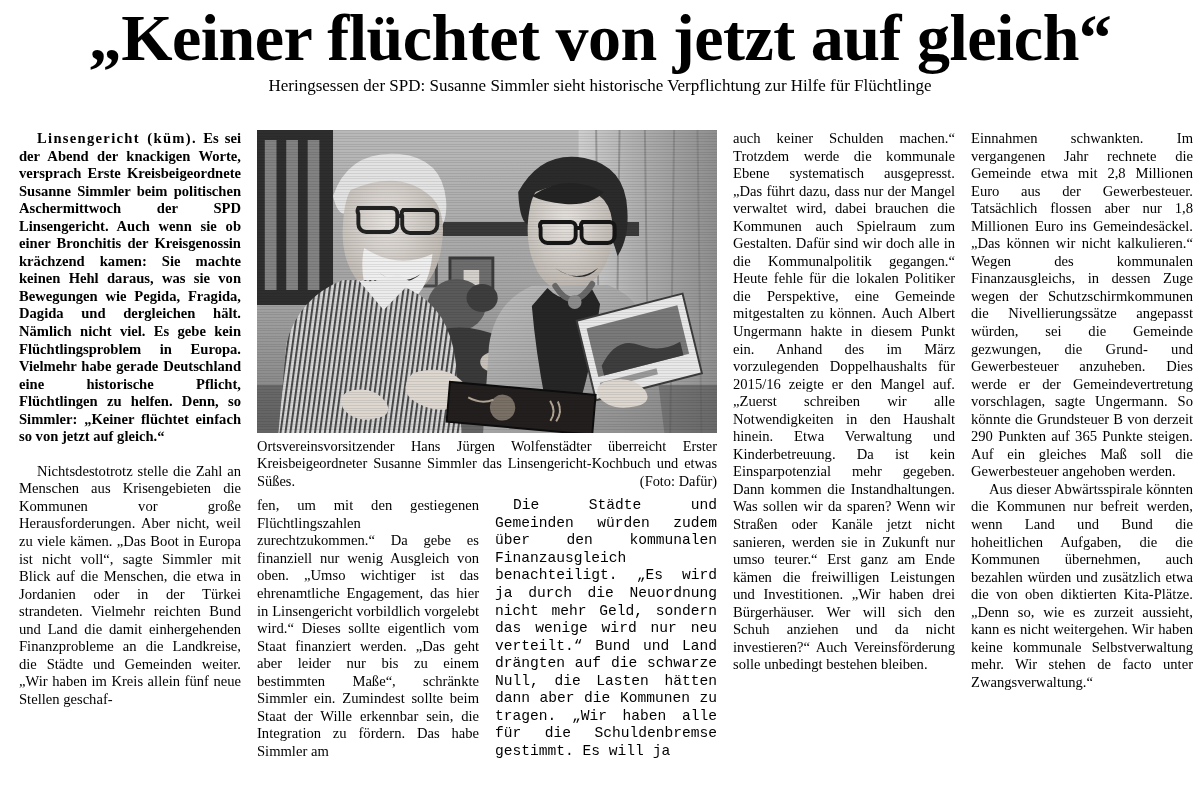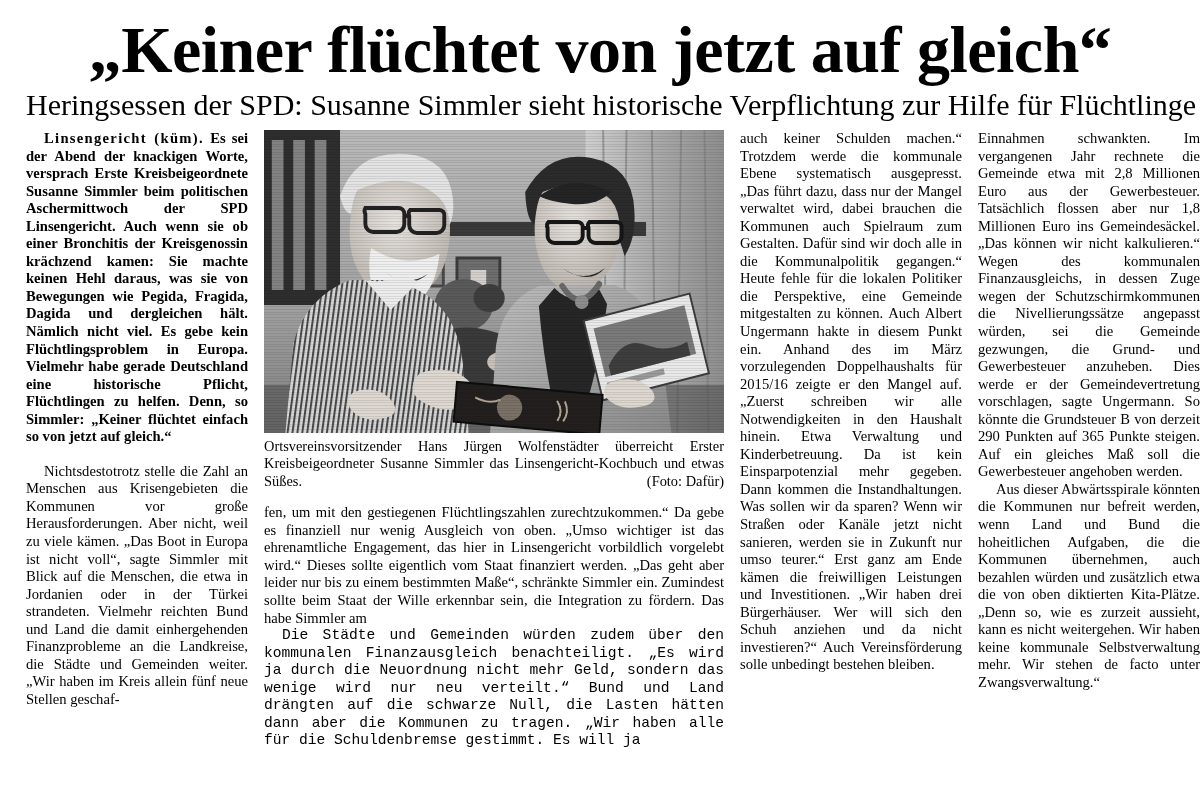--- a/index.html
+++ b/index.html
@@ -11,21 +11,21 @@
     width: 1200px;
     height: 800px;
     overflow: hidden;
     font-family: "Liberation Serif", serif;
     color: #000000;
     position: relative;
   }
   .page {
     width: 1200px;
     height: 568px;
-    padding: 12px;
+    padding: 0;
     box-sizing: border-box;
     position: relative;
   }
 
   
   .headline-wrap {
     padding: 6px 14px 0 14px;
   }
   .headline {
     font-family: "Liberation Serif", serif;
@@ -49,21 +49,21 @@
     white-space: nowrap;
     transform: scaleX(0.97);
     transform-origin: center top;
     margin: 4px 0 0 0;
   }
 
   
   .columns {
     position: absolute;
     top: 130px;
-    left: 26px;
+    left: 19px;
     width: 1174px;
     height: 662px;
     display: grid;
     grid-template-columns: repeat(5, 1fr);
     column-gap: 16px;
   }
   .col {
     position: relative;
     overflow: hidden;
   }
@@ -110,23 +110,23 @@
     line-height: 17.4px;
     text-align: justify;
     margin: 5px 0 0 0;
     font-family: "Liberation Serif", serif;
   }
   .caption .credit {
     float: right;
   }
   .below-photo {
     display: grid;
-    grid-template-columns: 1fr;
+    grid-template-columns: 1fr 1fr;
     column-gap: 16px;
-    margin-top: 14px;
+    margin-top: 7px;
   }
   .photo-col-text p {
     margin: 0;
     text-align: justify;
     font-size: 14.6px;
     line-height: 17.55px;
     font-family: "Liberation Serif", serif;
   }
   .photo-col-text p.indent { text-indent: 18px; font-family: Liberation Mono, monospace; }
 
@@ -140,21 +140,21 @@
       repeating-linear-gradient(0deg, rgba(0,0,0,0.25) 0px, rgba(0,0,0,0.25) 0.5px, rgba(0,0,0,0) 0.5px, rgba(0,0,0,0) 1.6px);
   }
 </style>
 </head>
 <body>
 
 <div class="page">
 
   <div class="headline-wrap">
     <h1 class="headline" style="transform: scaleX(1); font-size: 66px; transform-origin: center top;">„Keiner flüchtet von jetzt auf gleich“</h1>
-    <h2 class="subhead" style="transform: scaleX(1); font-size: 30px; transform-origin: center top;">Heringsessen der SPD: Susanne Simmler sieht historische Verpflichtung zur Hilfe für Flüchtlinge</h2>
+    <h2 class="subhead" style="transform: scaleX(1); font-size: 17px; transform-origin: center top;">Heringsessen der SPD: Susanne Simmler sieht historische Verpflichtung zur Hilfe für Flüchtlinge</h2>
   </div>
 
   <div class="columns">
 
     <div class="col">
       <p class="lead indent"><span class="dateline">Linsengericht (küm).</span> <span>Es sei der Abend der knackigen Worte, versprach Erste Kreisbeigeordnete Susanne Simmler beim politischen Aschermittwoch der SPD Linsengericht. Auch wenn sie ob einer Bronchitis der Kreisgenossin krächzend kamen: Sie machte keinen Hehl daraus, was sie von Bewegungen wie Pegida, Fragida, Dagida und dergleichen hält. Nämlich nicht viel. Es gebe kein Flüchtlingsproblem in Europa. Vielmehr habe gerade Deutschland eine historische Pflicht, Flüchtlingen zu helfen. Denn, so Simmler: „Keiner flüchtet einfach so von jetzt auf gleich.“</span></p>
       <p class="indent" style="margin-top:17px;">Nichtsdestotrotz stelle die Zahl an Menschen aus Krisengebieten die Kommunen vor große Herausforderungen. Aber nicht, weil zu viele kämen. „Das Boot in Europa ist nicht voll“, sagte Simmler mit Blick auf die Menschen, die etwa in Jordanien oder in der Türkei strandeten. Vielmehr reichten Bund und Land die damit einhergehenden Finanzprobleme an die Landkreise, die Städte und Gemeinden weiter. „Wir haben im Kreis allein fünf neue Stellen geschaf-</p>
     </div>
 
     <div class="photo-block">

